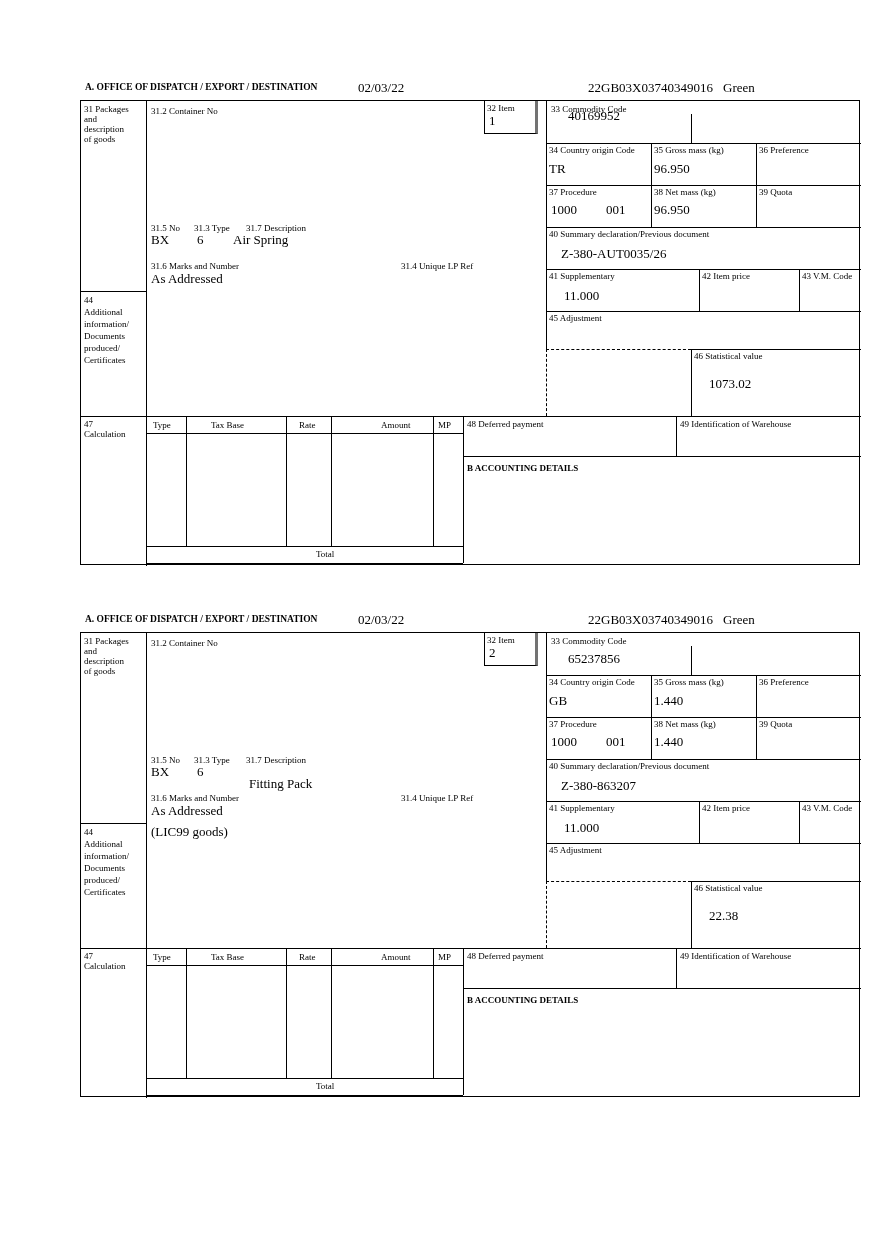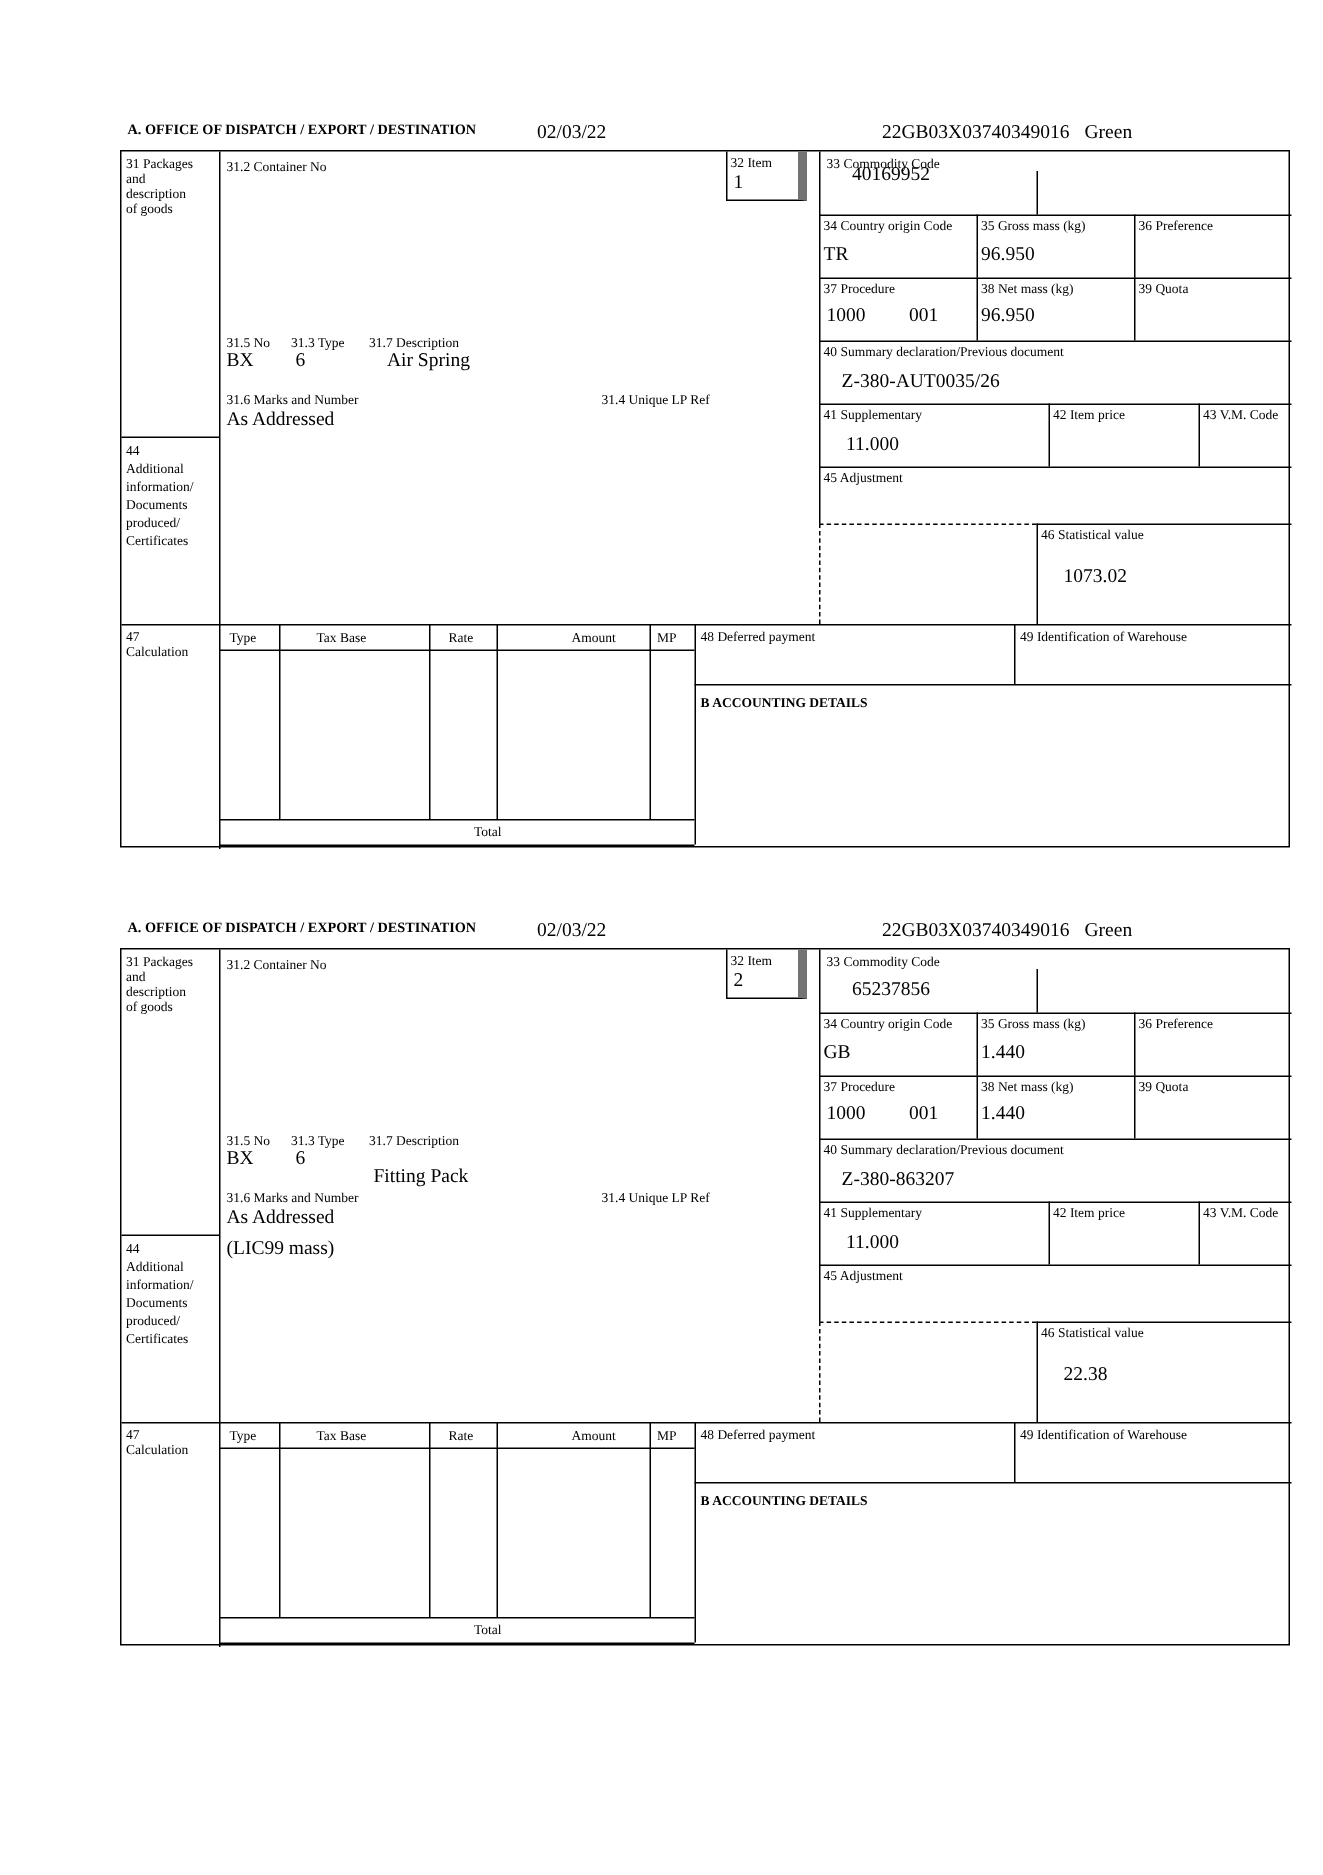--- a/index.html
+++ b/index.html
@@ -16,21 +16,21 @@
   .bold { font-weight:bold; }
   .hl { position:absolute; border-top:1px solid #000; height:0; }
   .vl { position:absolute; border-left:1px solid #000; width:0; }
   .hl.dash { border-top:1px dashed #000; }
   .vl.dash { border-left:1px dashed #000; }
   .head-office { position:absolute; left:5px; top:2px; font-size:9.5px; font-weight:bold; white-space:nowrap;font-family:Liberation Serif, serif; }
   .head-date { position:absolute; left:278px; top:0; font-size:13px; white-space:nowrap; }
   .head-mrn { position:absolute; left:508px; top:0; font-size:13px; white-space:nowrap; }
   .head-status { position:absolute; left:643px; top:0; font-size:13px; white-space:nowrap; }
   .b32 { position:absolute; left:403px; top:0; width:54px; height:33px;
-         border-left:1px solid #000; border-right:6px solid #737373; border-bottom:1px solid #000; }
+         border-left:1px solid #000; border-right:3px solid #737373; border-bottom:1px solid #000; }
 </style>
 </head>
 <body>
 
 <div id="page">
   <div class="section" style="top: 80px;">
 
     <div class="head-office">A.  OFFICE OF DISPATCH / EXPORT / DESTINATION</div>
     <div class="head-date">02/03/22</div>
     <div class="head-mrn">22GB03X03740349016</div>
@@ -98,21 +98,21 @@
       <div class="hl" style="left:610px;top:248px;width:170px"></div>
       <div class="vl" style="left:610px;top:248px;height:67px"></div>
       <div class="lab" style="left:613px;top:250px">46 Statistical value</div>
       <div class="val" style="left:628px;top:276px">1073.02</div>
 
       <div class="lab" style="left:70px;top:122px">31.5 No</div>
       <div class="lab" style="left:113px;top:122px">31.3 Type</div>
       <div class="lab" style="left:165px;top:122px">31.7 Description</div>
       <div class="val" style="left:70px;top:132px">BX</div>
       <div class="val" style="left:116px;top:132px">6</div>
-      <div class="val" style="left:177px;top:132px">Air Spring</div>
+      <div class="val" style="left:152px;top:132px">Air Spring</div>
       <div class="lab" style="left:70px;top:160px">31.6 Marks and Number</div>
       <div class="lab" style="left:320px;top:160px">31.4 Unique LP Ref</div>
       <div class="val" style="left:70px;top:171px">As Addressed</div>
       <div class="val" style="left:70px;top:192px"></div>
 
       <div class="lab" style="left:3px;top:194px">44</div>
       <div class="lab" style="left:3px;top:206px">Additional</div>
       <div class="lab" style="left:3px;top:218px">information/</div>
       <div class="lab" style="left:3px;top:230px">Documents</div>
       <div class="lab" style="left:3px;top:242px">produced/</div>
@@ -218,21 +218,21 @@
 
       <div class="lab" style="left:70px;top:122px">31.5 No</div>
       <div class="lab" style="left:113px;top:122px">31.3 Type</div>
       <div class="lab" style="left:165px;top:122px">31.7 Description</div>
       <div class="val" style="left:70px;top:132px">BX</div>
       <div class="val" style="left:116px;top:132px">6</div>
       <div class="val" style="left:168px;top:144px">Fitting Pack</div>
       <div class="lab" style="left:70px;top:160px">31.6 Marks and Number</div>
       <div class="lab" style="left:320px;top:160px">31.4 Unique LP Ref</div>
       <div class="val" style="left:70px;top:171px">As Addressed</div>
-      <div class="val" style="left:70px;top:192px">(LIC99 mass)</div>
+      <div class="val" style="left:70px;top:192px">(LIC99 goods)</div>
 
       <div class="lab" style="left:3px;top:194px">44</div>
       <div class="lab" style="left:3px;top:206px">Additional</div>
       <div class="lab" style="left:3px;top:218px">information/</div>
       <div class="lab" style="left:3px;top:230px">Documents</div>
       <div class="lab" style="left:3px;top:242px">produced/</div>
       <div class="lab" style="left:3px;top:254px">Certificates</div>
 
       <div class="lab" style="left:3px;top:318px">47</div>
       <div class="lab" style="left:3px;top:328px">Calculation</div>

